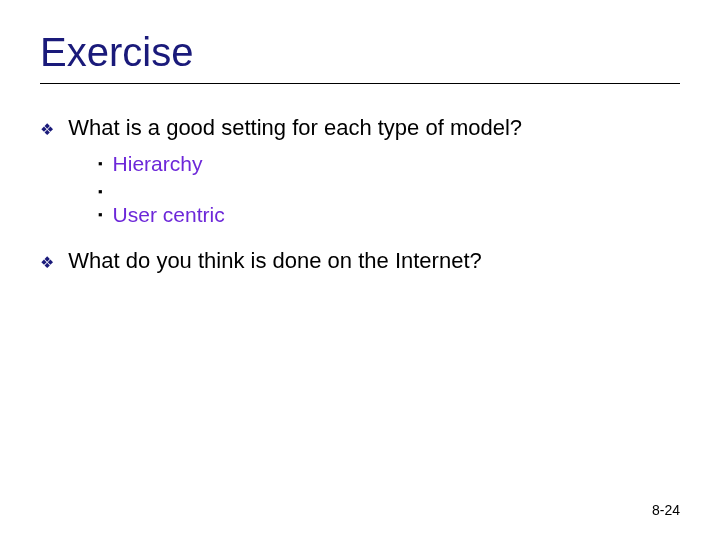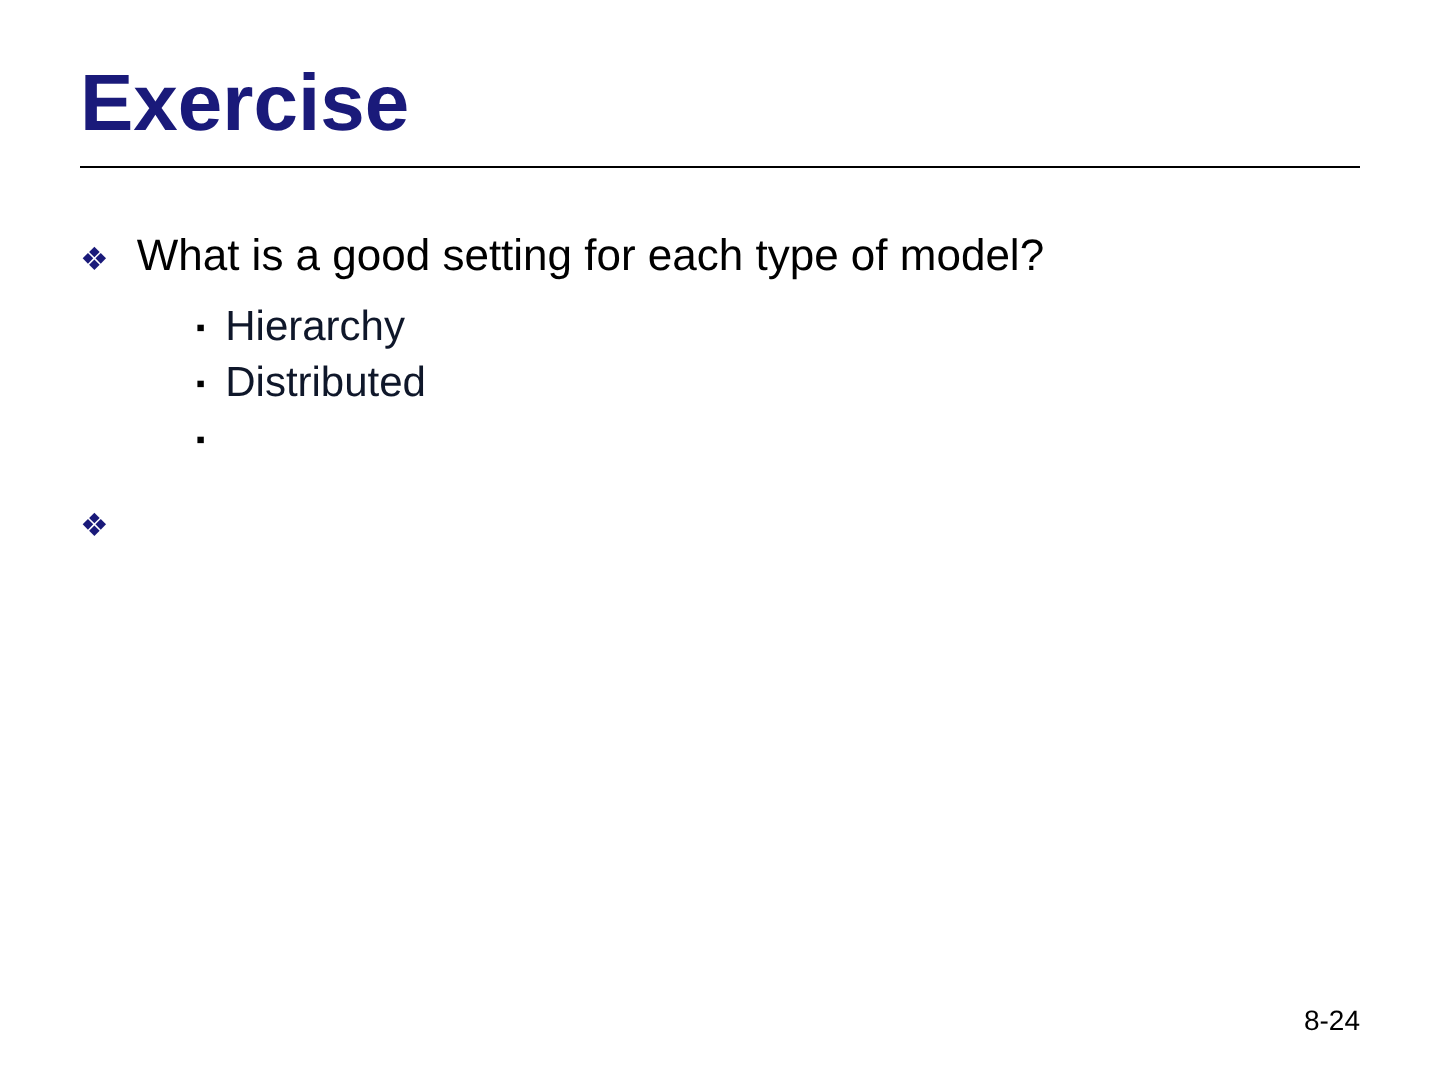--- a/index.html
+++ b/index.html
@@ -7,21 +7,21 @@
       width: 720px;
       height: 540px;
       background: #ffffff;
       font-family: Arial, Helvetica, sans-serif;
       position: relative;
       padding: 30px 40px;
     }
     .title {
       font-size: 40px;
       color: #1a1a7a;
-      font-weight: bold;
+      font-weight: normal;
       margin-bottom: 8px;
     }
     .divider {
       border: none;
       border-top: 1px solid #000;
       margin-bottom: 30px;
     }
     .main-item {
       display: flex;
       align-items: flex-start;
@@ -53,21 +53,21 @@
     }
     .square-bullet {
       color: #000;
       font-size: 13px;
       margin-right: 10px;
       margin-top: 4px;
       flex-shrink: 0;
     }
     .sub-text {
       font-size: 21px;
-      color: #0f172a;
+      color: #6d28d9;
     }
     .page-number {
       position: absolute;
       bottom: 22px;
       right: 40px;
       font-size: 14px;
       color: #000;
     }
   </style>
 </head>
@@ -80,24 +80,25 @@
   <span class="diamond-bullet">❖</span>
   <span class="main-text">What is a good setting for each type of model?</span>
 </div>
 <div class="sub-list">
   <div class="sub-item">
     <span class="square-bullet">▪</span>
     <span class="sub-text">Hierarchy</span>
   </div>
   <div class="sub-item">
     <span class="square-bullet">▪</span>
-    <span class="sub-text">Distributed</span>
   </div>
   <div class="sub-item">
     <span class="square-bullet">▪</span>
+    <span class="sub-text">User centric</span>
   </div>
 </div>
 
 <div class="main-item">
   <span class="diamond-bullet">❖</span>
+  <span class="main-text">What do you think is done on the Internet?</span>
 </div>
 
 <div class="page-number">8-24</div>
 
 </body></html>

